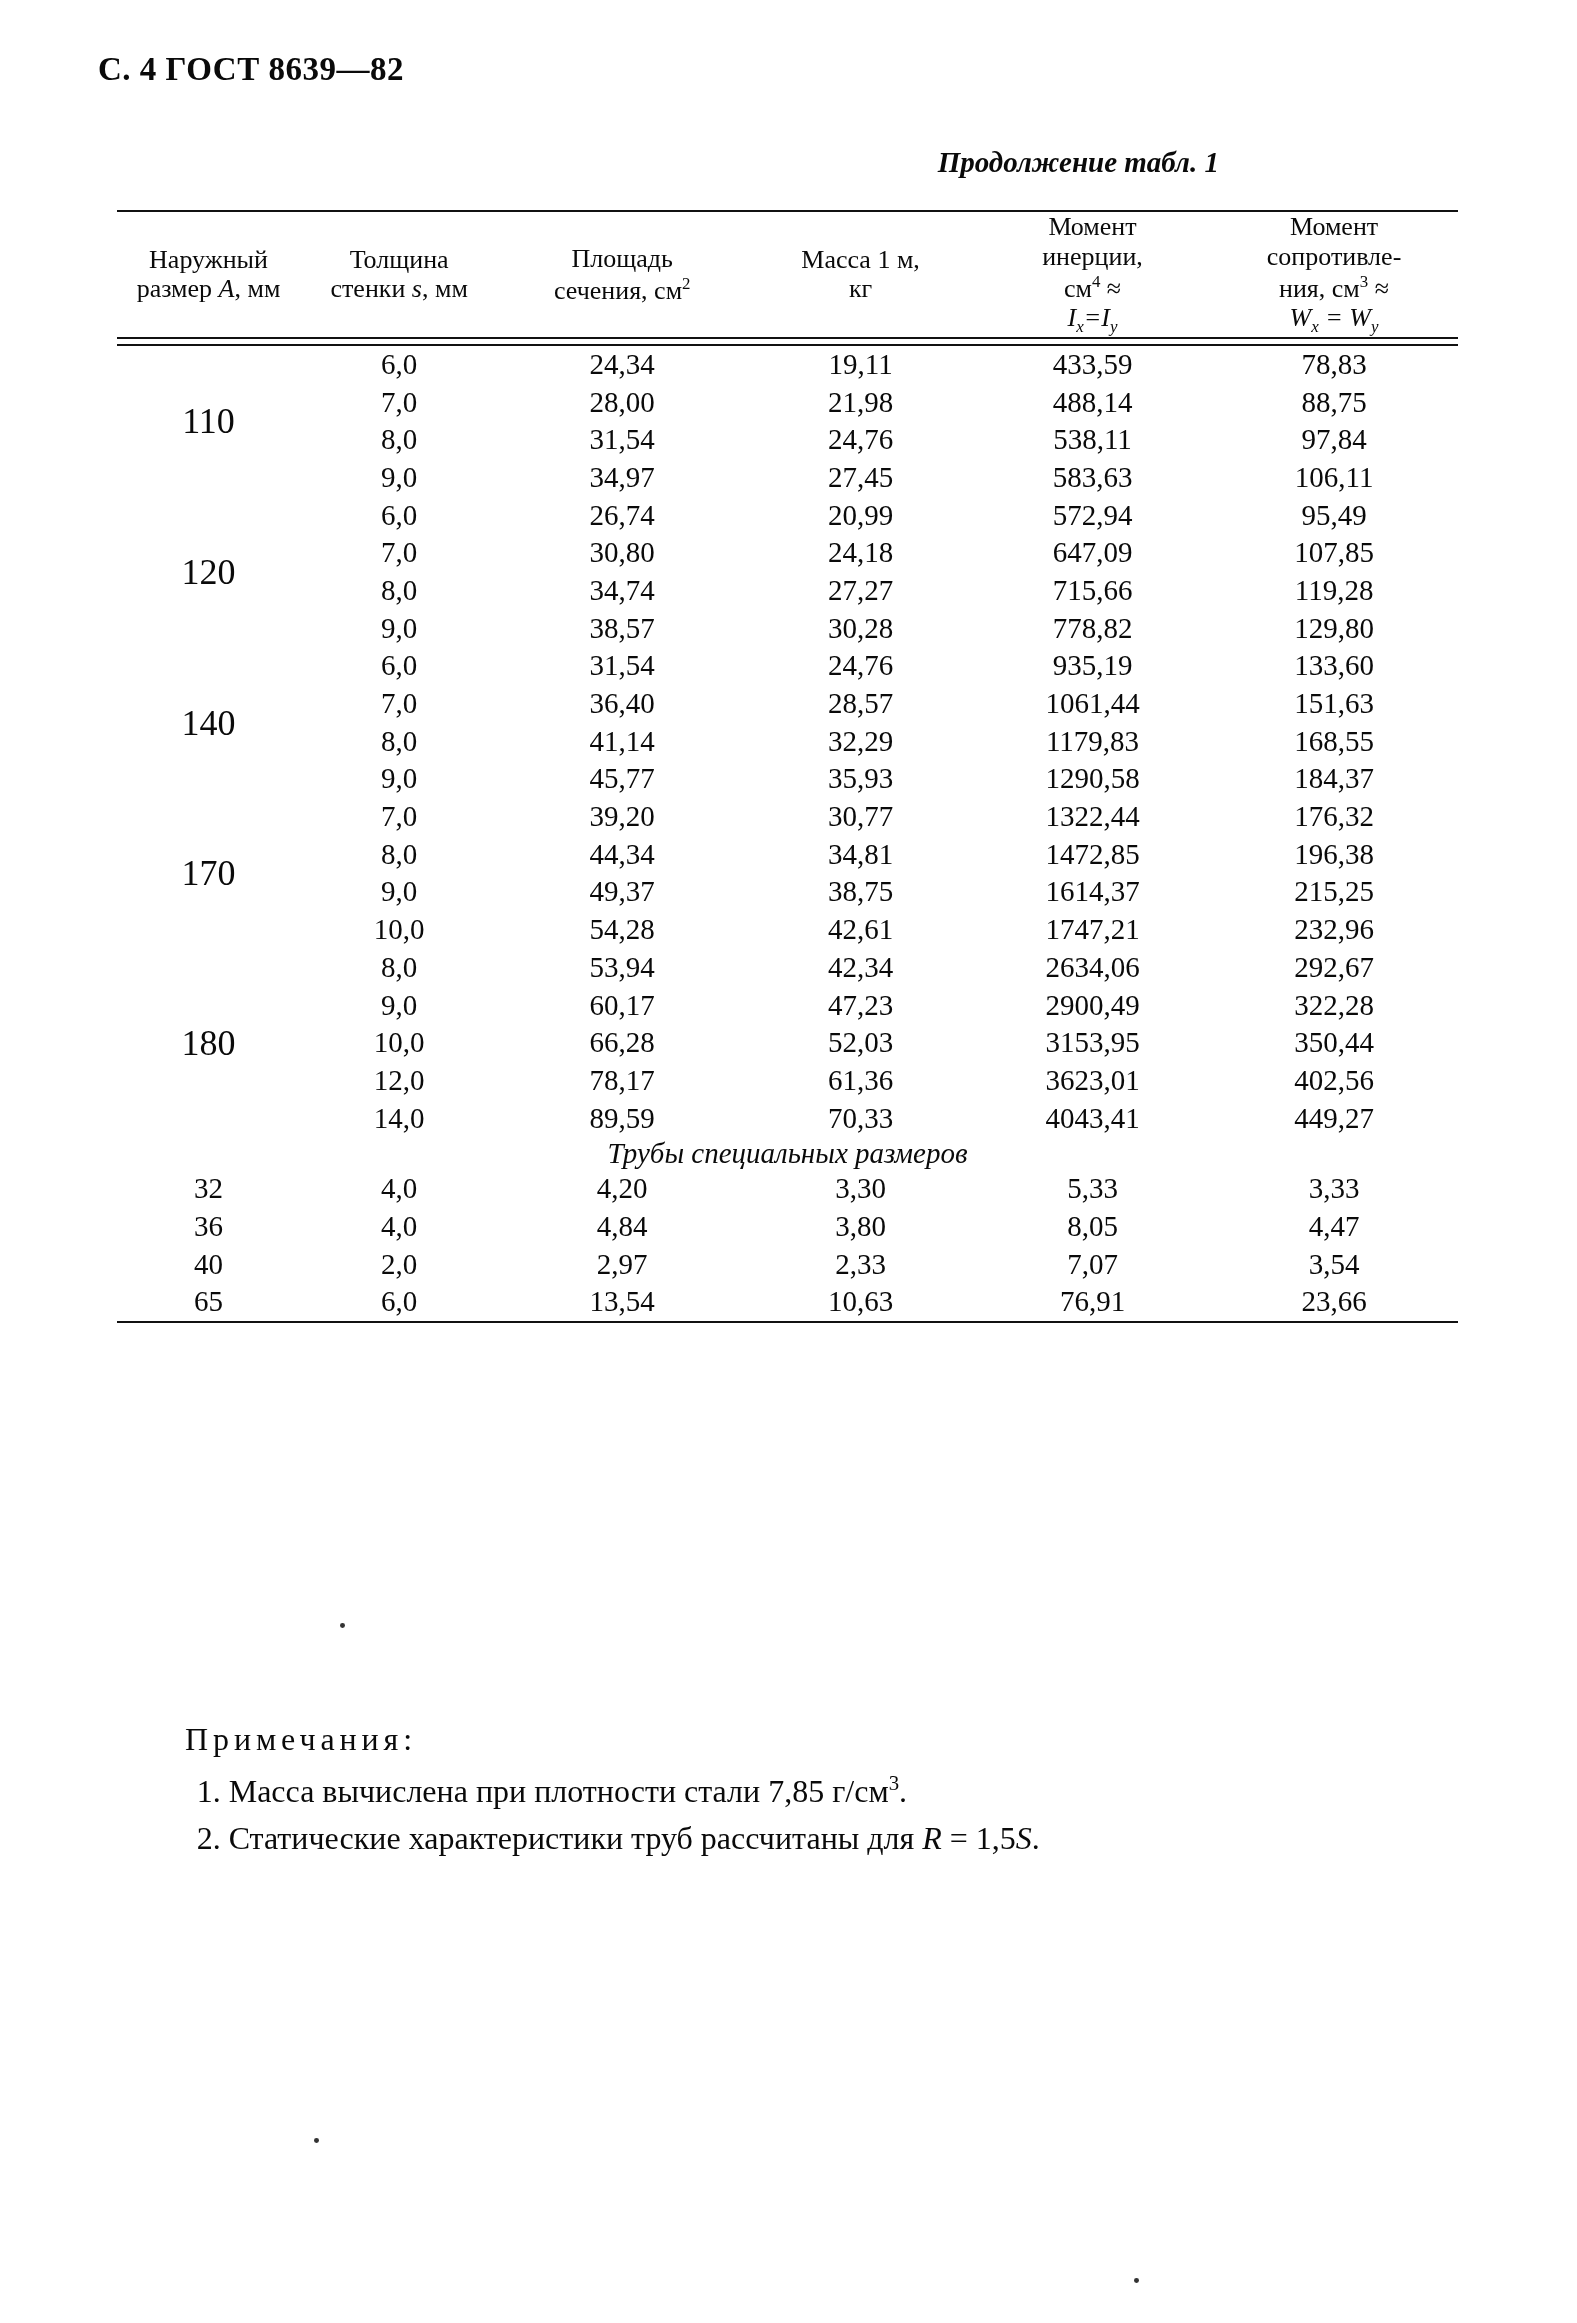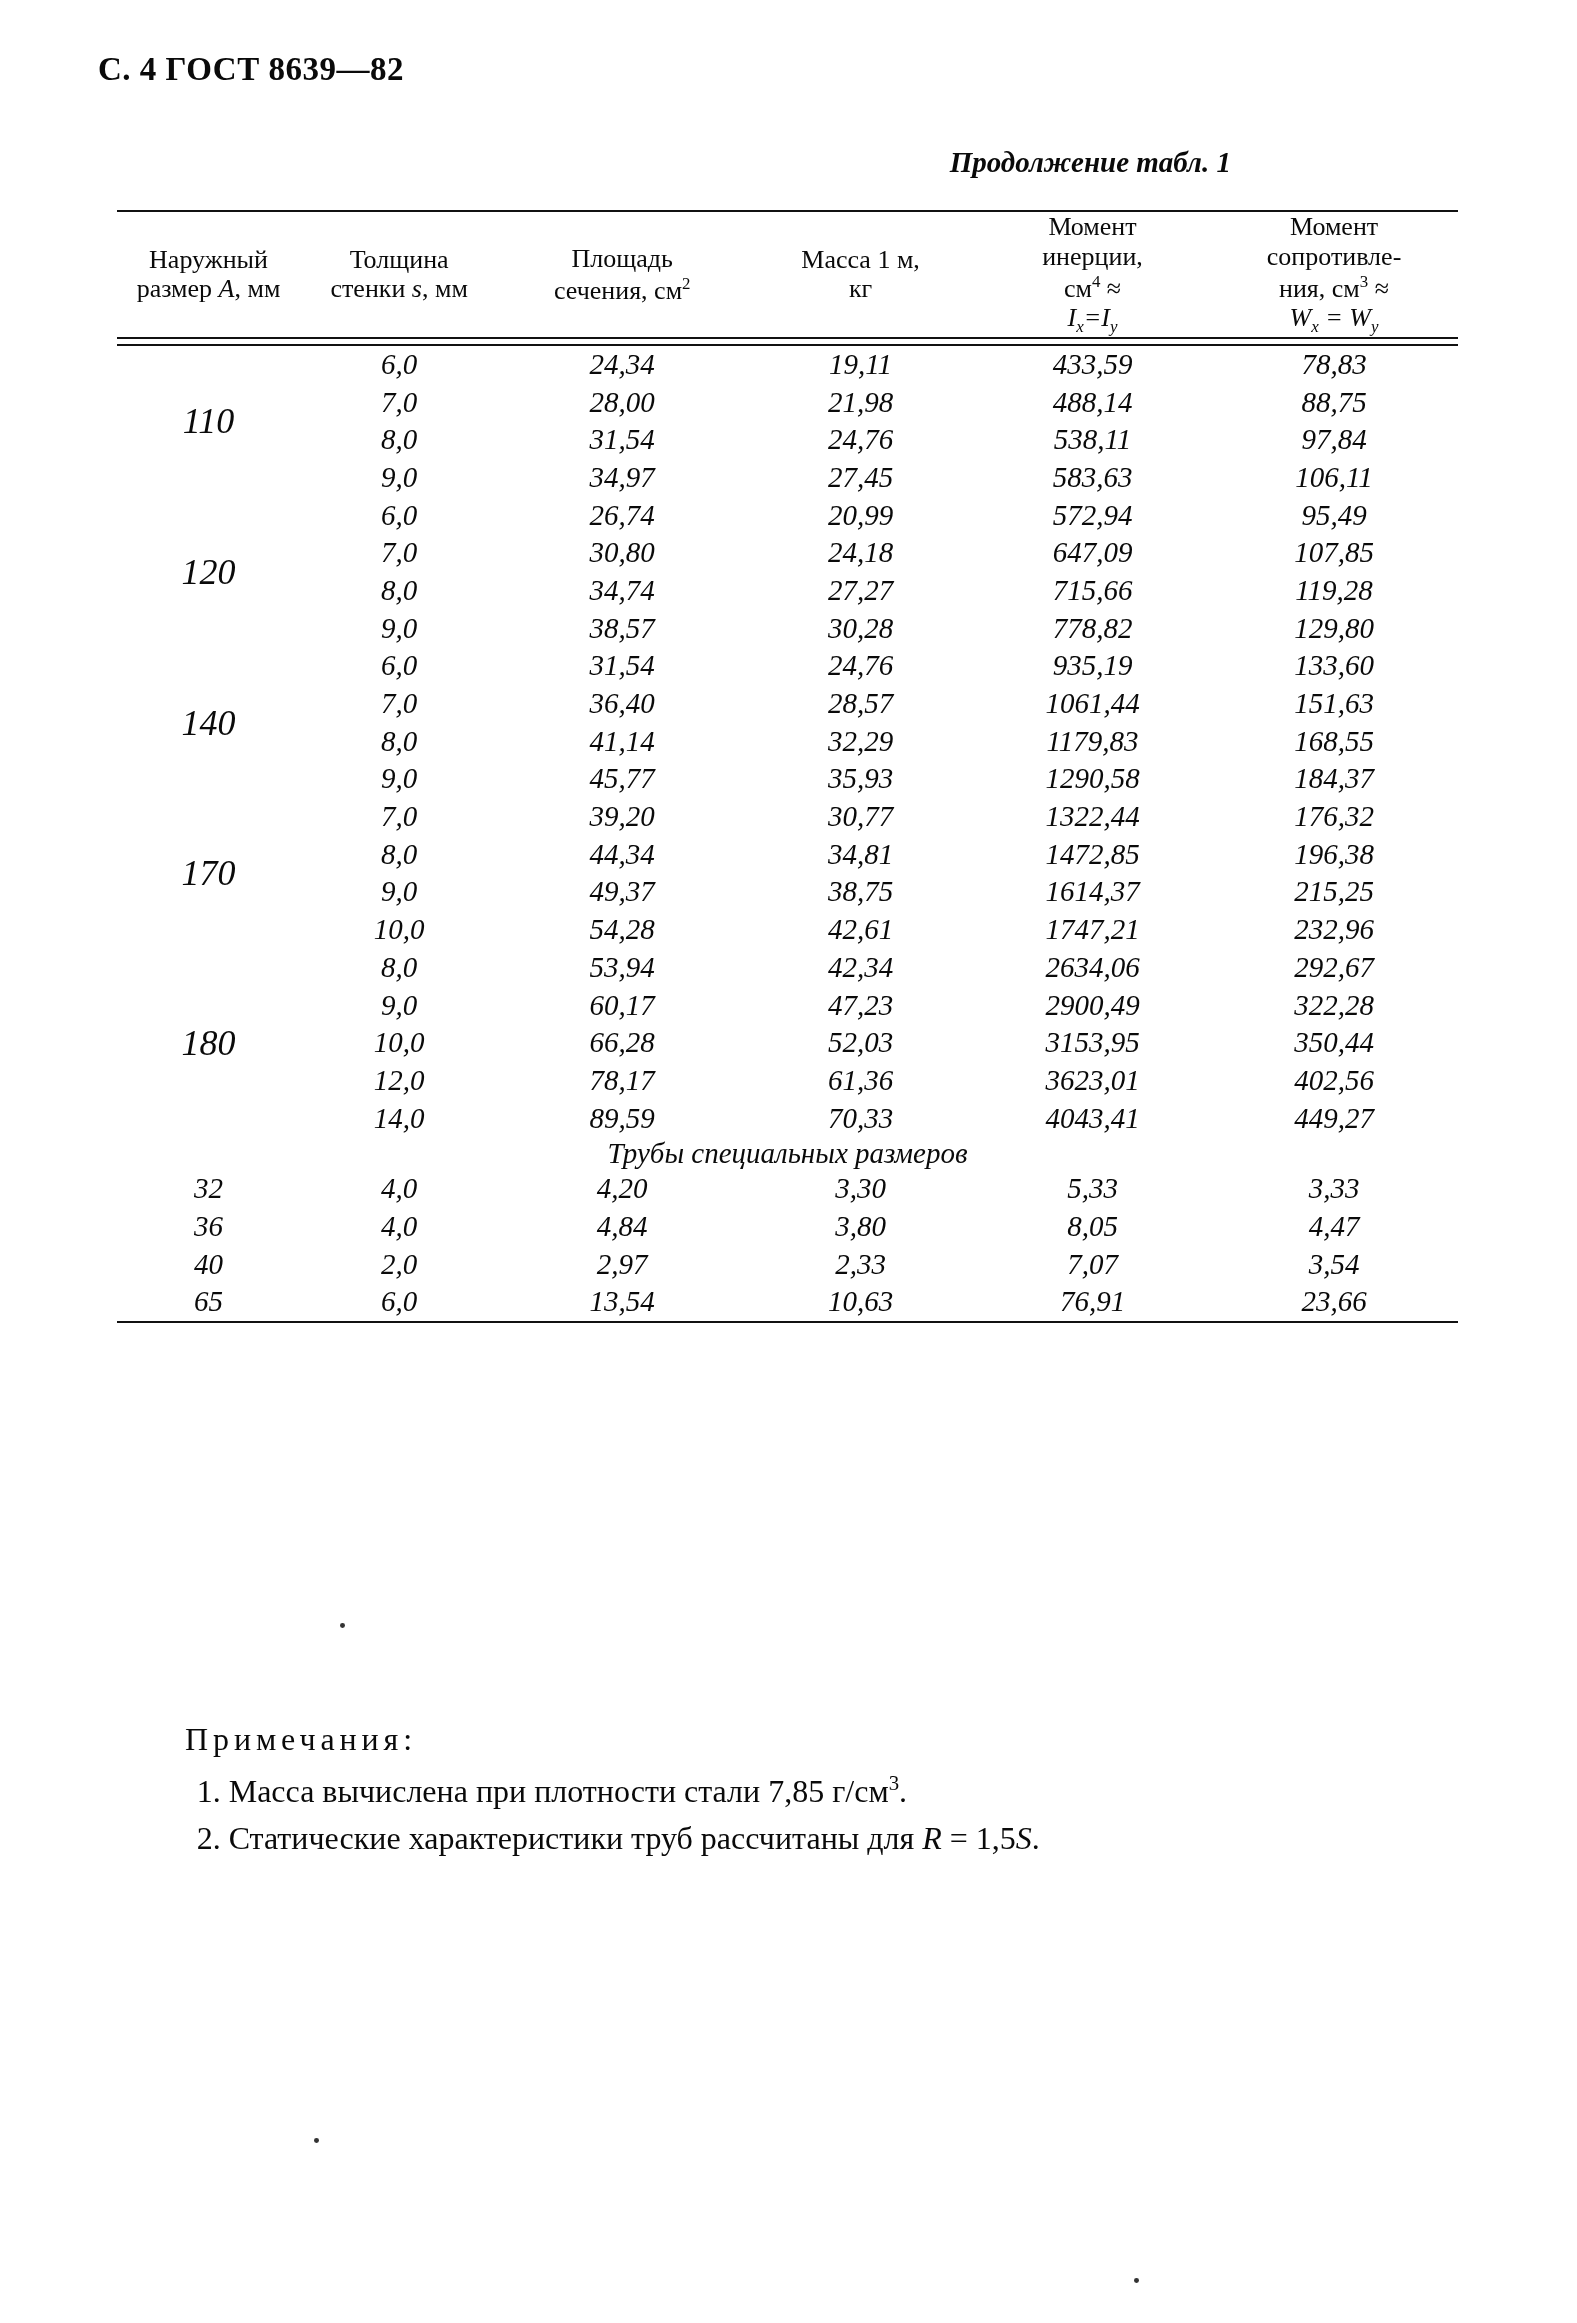--- a/index.html
+++ b/index.html
@@ -25,21 +25,21 @@
     position: absolute;
     left: 98px;
     top: 51px;
     font-family: "Liberation Serif", serif;
     font-weight: bold;
     font-size: 33px;
     letter-spacing: 0.5px;
   }
   .cont-label {
     position: absolute;
-    right: 105px;
+    right: 117px;
     top: 146px;
     font-style: italic;
     font-weight: bold;
     font-size: 29px;
   }
   .table-wrap {
     position: absolute;
     left: 117px;
     top: 210px;
     width: 1341px;
@@ -109,21 +109,21 @@
     width: 4.9px; height: 4.9px;
     background: #333;
     border-radius: 50%;
   }
   .colw1 { width: 144px; }
   .colw2 { width: 156px; }
   .colw3 { width: 195px; }
   .colw4 { width: 180px; }
   .colw5 { width: 185px; }
   .colw6 { width: 195px; }
-  .cellpad { padding: 9.8px 0; font-style: italic; }
+  .cellpad { padding: 9.8px 0; }
 </style>
 </head>
 <body>
 
 <div class="page">
 
   <div class="page-header">С. 4 ГОСТ 8639—82</div>
 
   <div class="cont-label">Продолжение табл. 1</div>
 

